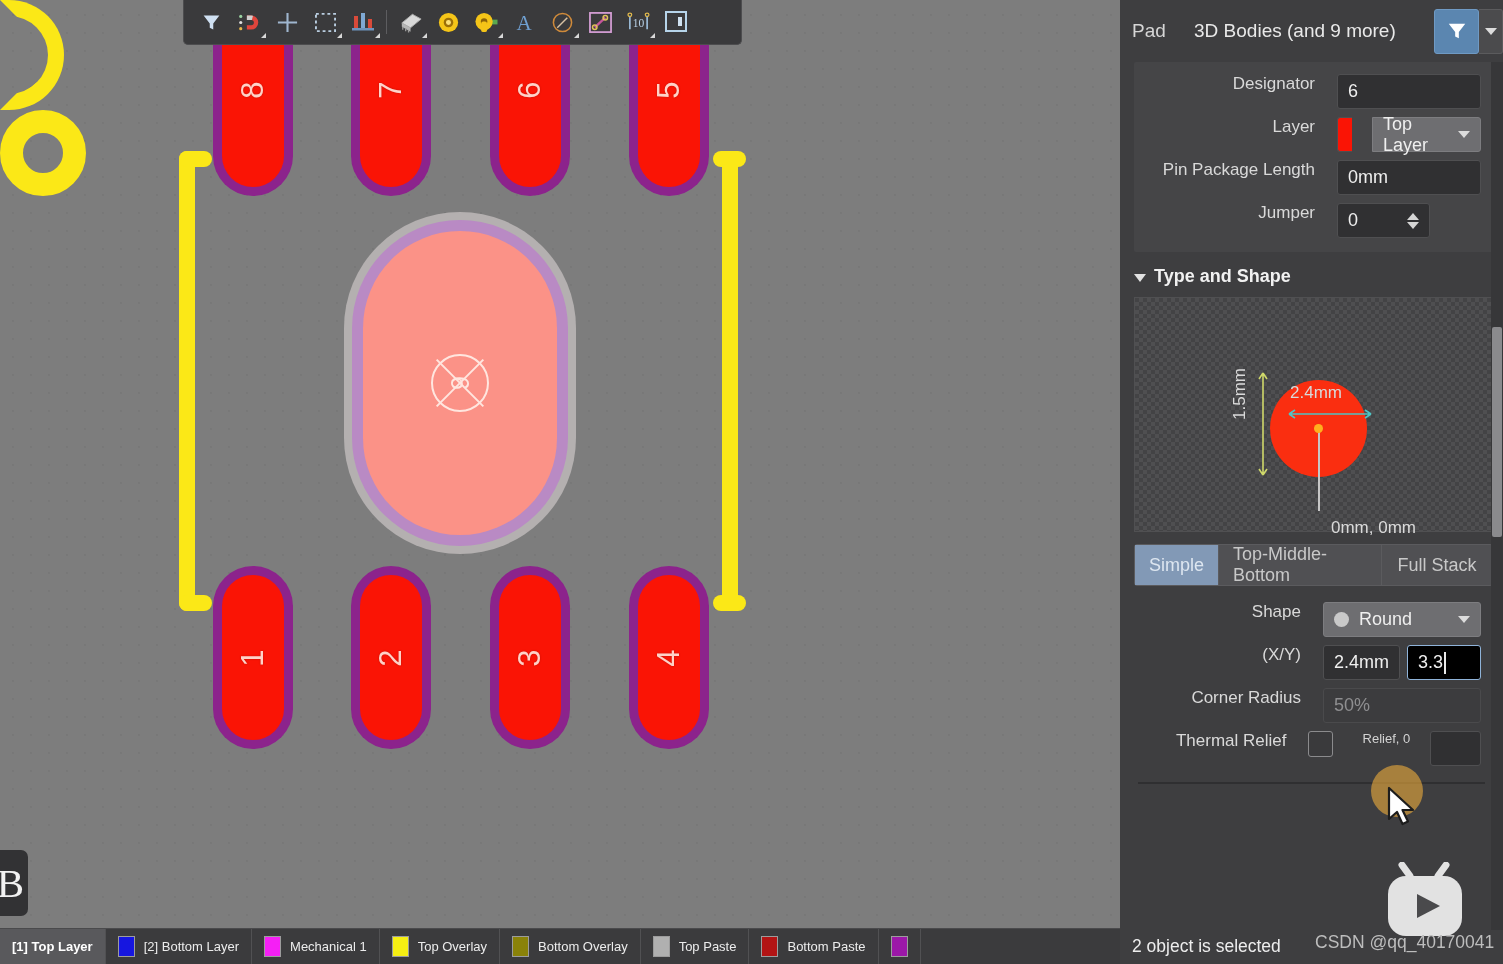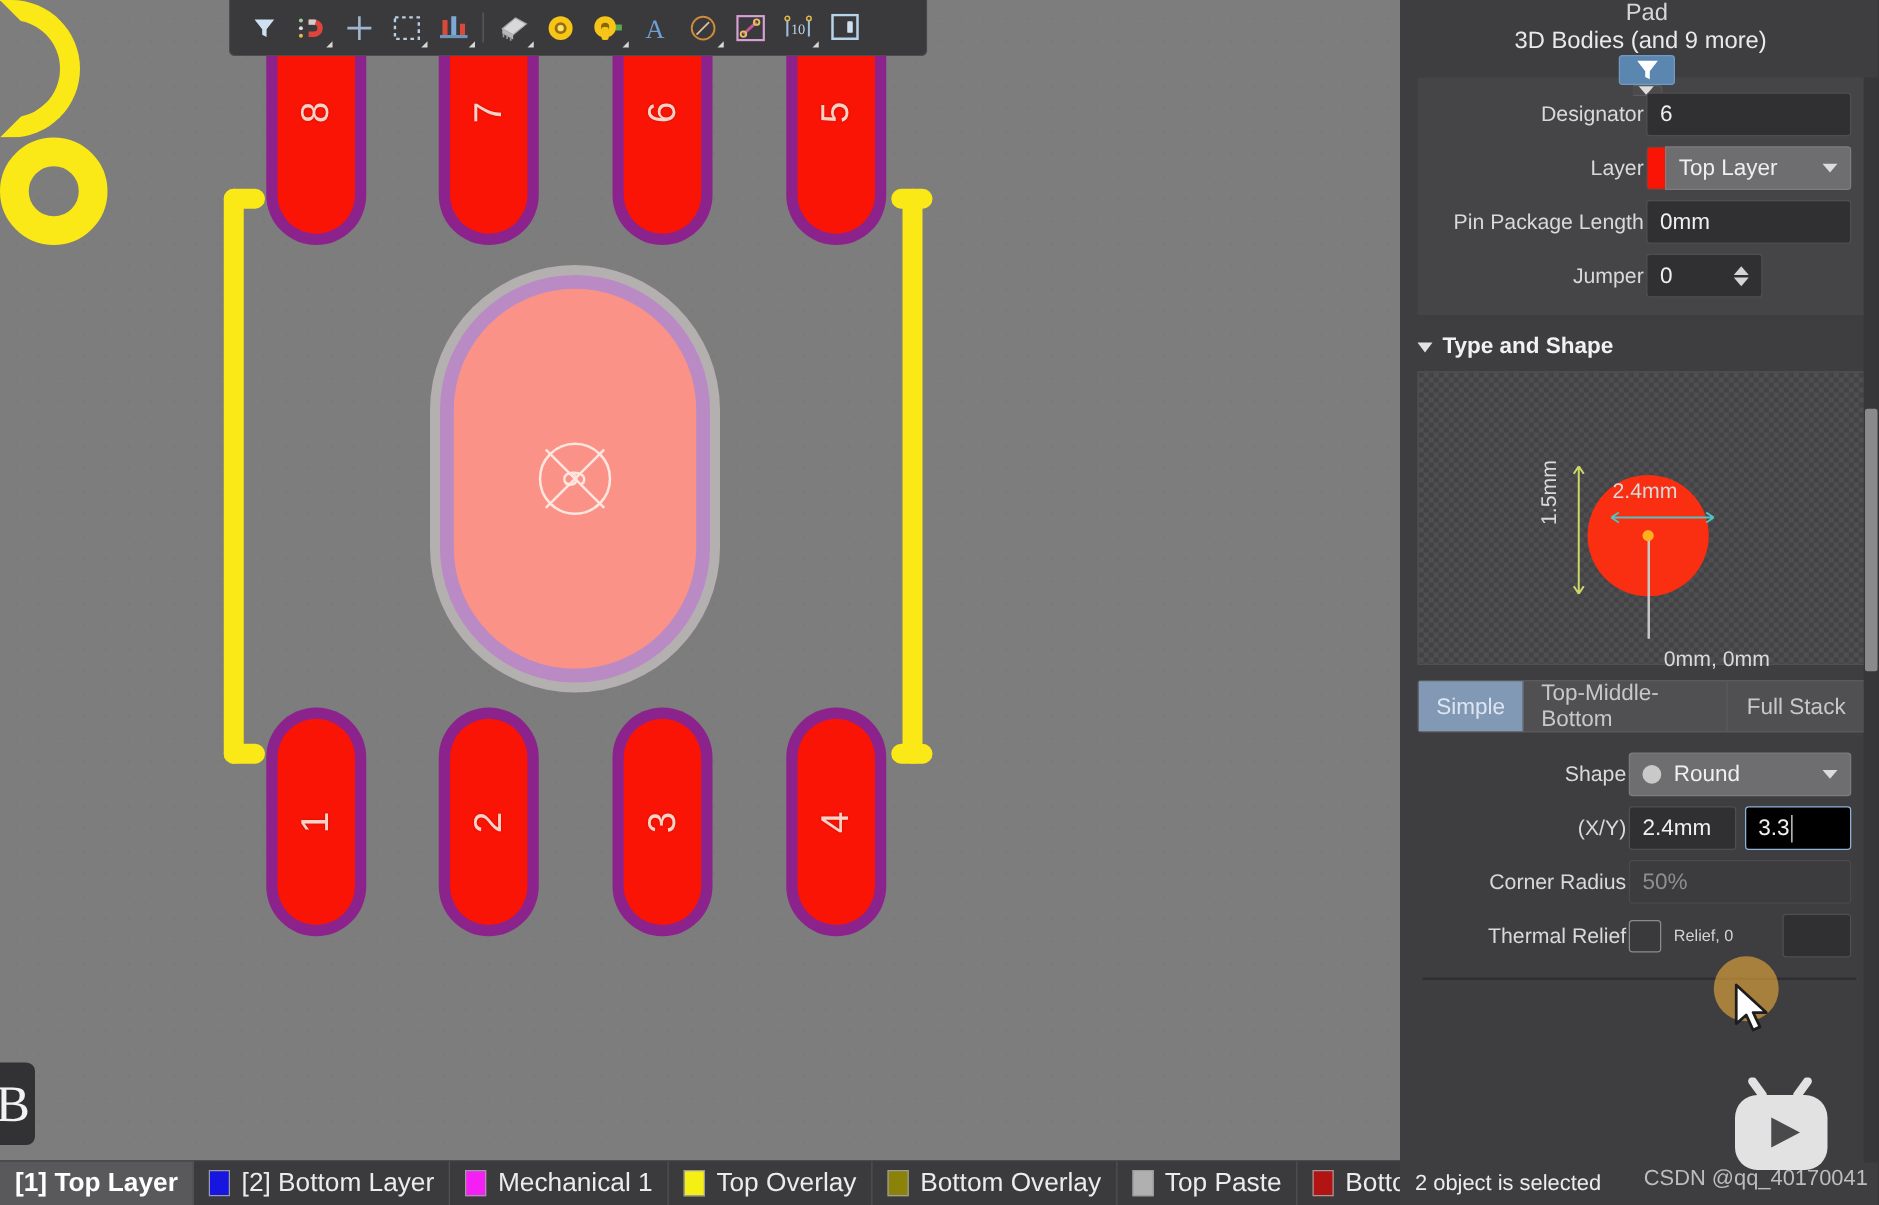--- a/index.html
+++ b/index.html
@@ -118,21 +118,21 @@
     width: 1120px; height: 36px;
     background: #3b3b3d;
     display: flex; align-items: stretch;
     border-top: 1px solid #4a4a4c;
     overflow: hidden;
   }
   .layer-tab {
     display: flex; align-items: center; gap: 9px;
     padding: 0 12px;
     border-right: 1px solid #515153;
-    color: #ececec; font-size: 21px;
+    color: #ececec; font-size: 13px;
     white-space: nowrap;
     cursor: default;
   }
   .layer-tab.active { background: #59595c; font-weight: bold; color: #fff; }
   .layer-swatch {
     width: 17px; height: 21px;
     border: 1px solid #9c9c9c;
   }
 
   
@@ -151,21 +151,21 @@
   
   #props-panel {
     position: absolute; left: 1120px; top: 0;
     width: 383px; height: 964px;
     background: #3e3e40;
     color: #e6e6e6;
     overflow: hidden;
   }
   #panel-header {
     display: flex; align-items: center;
-    height: 62px; padding-left: 12px; gap: 0; flex-direction: column;
+    height: 62px; padding-left: 12px; gap: 0;
   }
   #panel-header .obj-kind { font-size: 19px; color: #d6d6d6; }
   #panel-header .obj-sel {
     font-size: 19px; color: #e9e9e9; flex: 1;
     text-align: center; padding-right: 10px;
   }
   .filter-btn {
     width: 45px; height: 45px;
     background: #5b86b0;
     border: 1px solid #6f9ac4;
@@ -203,22 +203,22 @@
   }
   #search-row input::placeholder { color: #b9b9b9; }
 
   .prop-block {
     background: #454547;
     margin: 0 10px 0 14px;
     padding: 12px 12px 14px 0;
     border-radius: 2px;
   }
   .prop-row {
-    display: flex; align-items: center;
-    margin-bottom: 8px; gap: 0;
+    display: flex; 
+    margin-bottom: 8px; gap: 20px;
   }
   .prop-label {
     width: 183px; text-align: right;
     font-size: 17px; color: #d9d9d9;
     padding-right: 2px;
   }
   .fld {
     height: 35px; background: #303032;
     border: 1px solid #4f4f51; border-radius: 3px;
     display: flex; align-items: center; padding: 0 10px;

